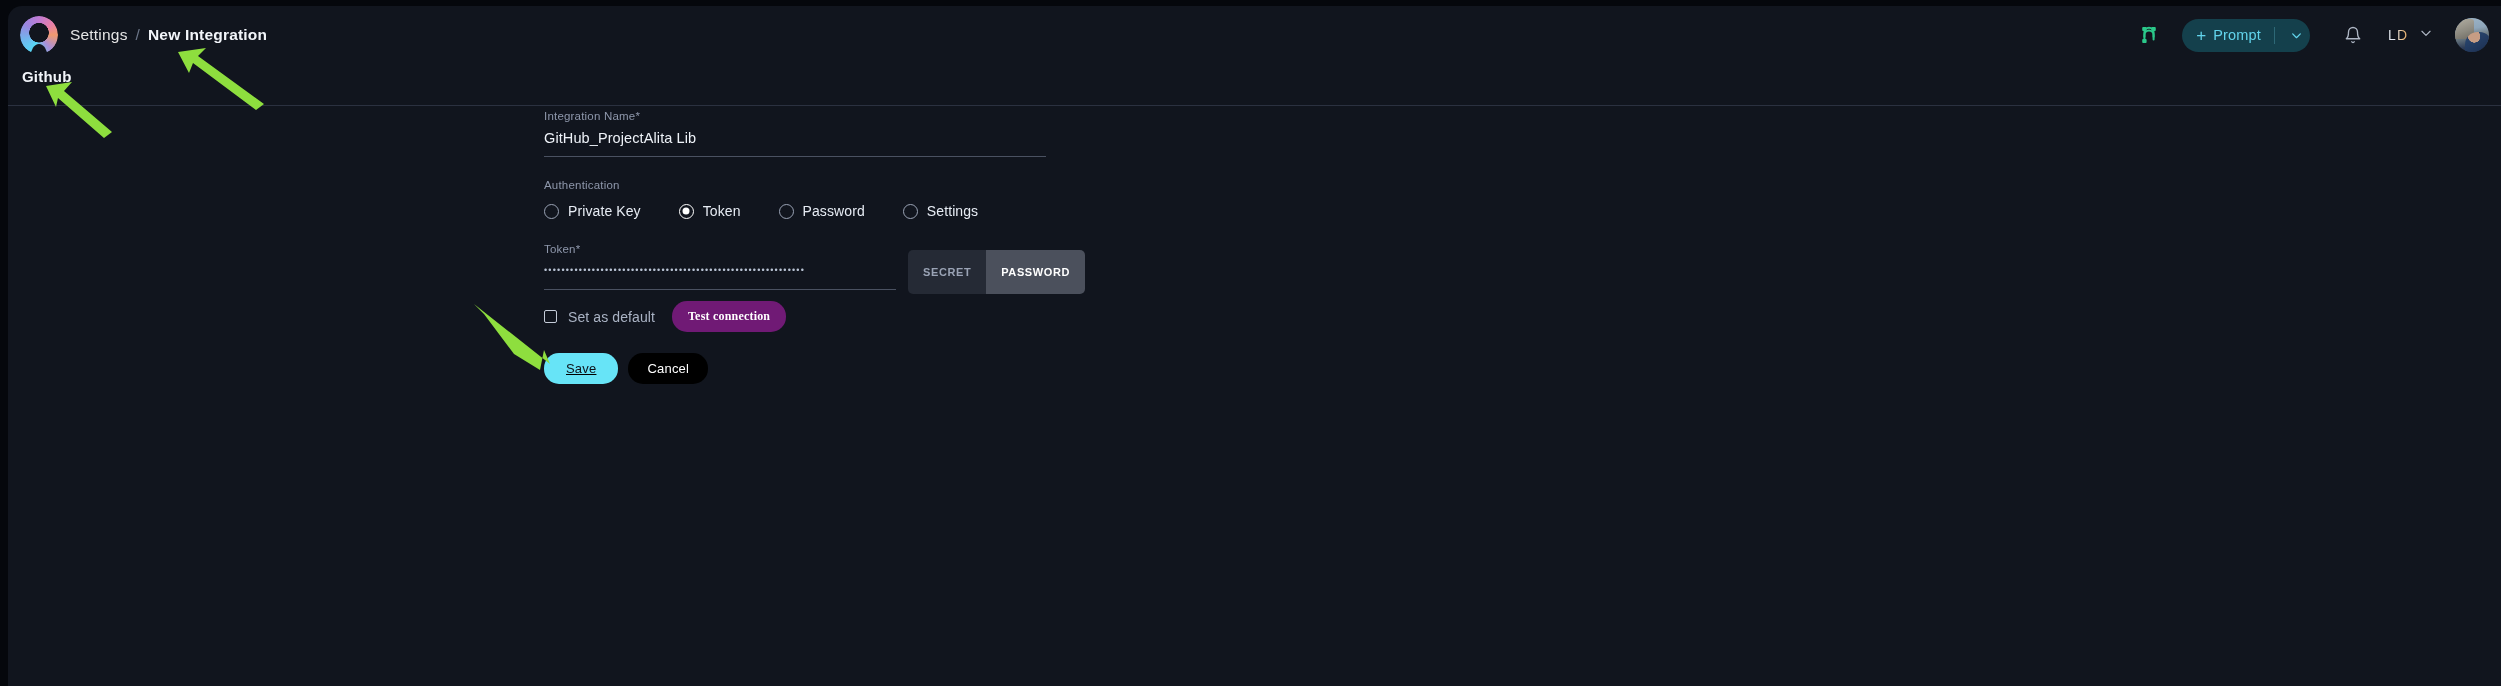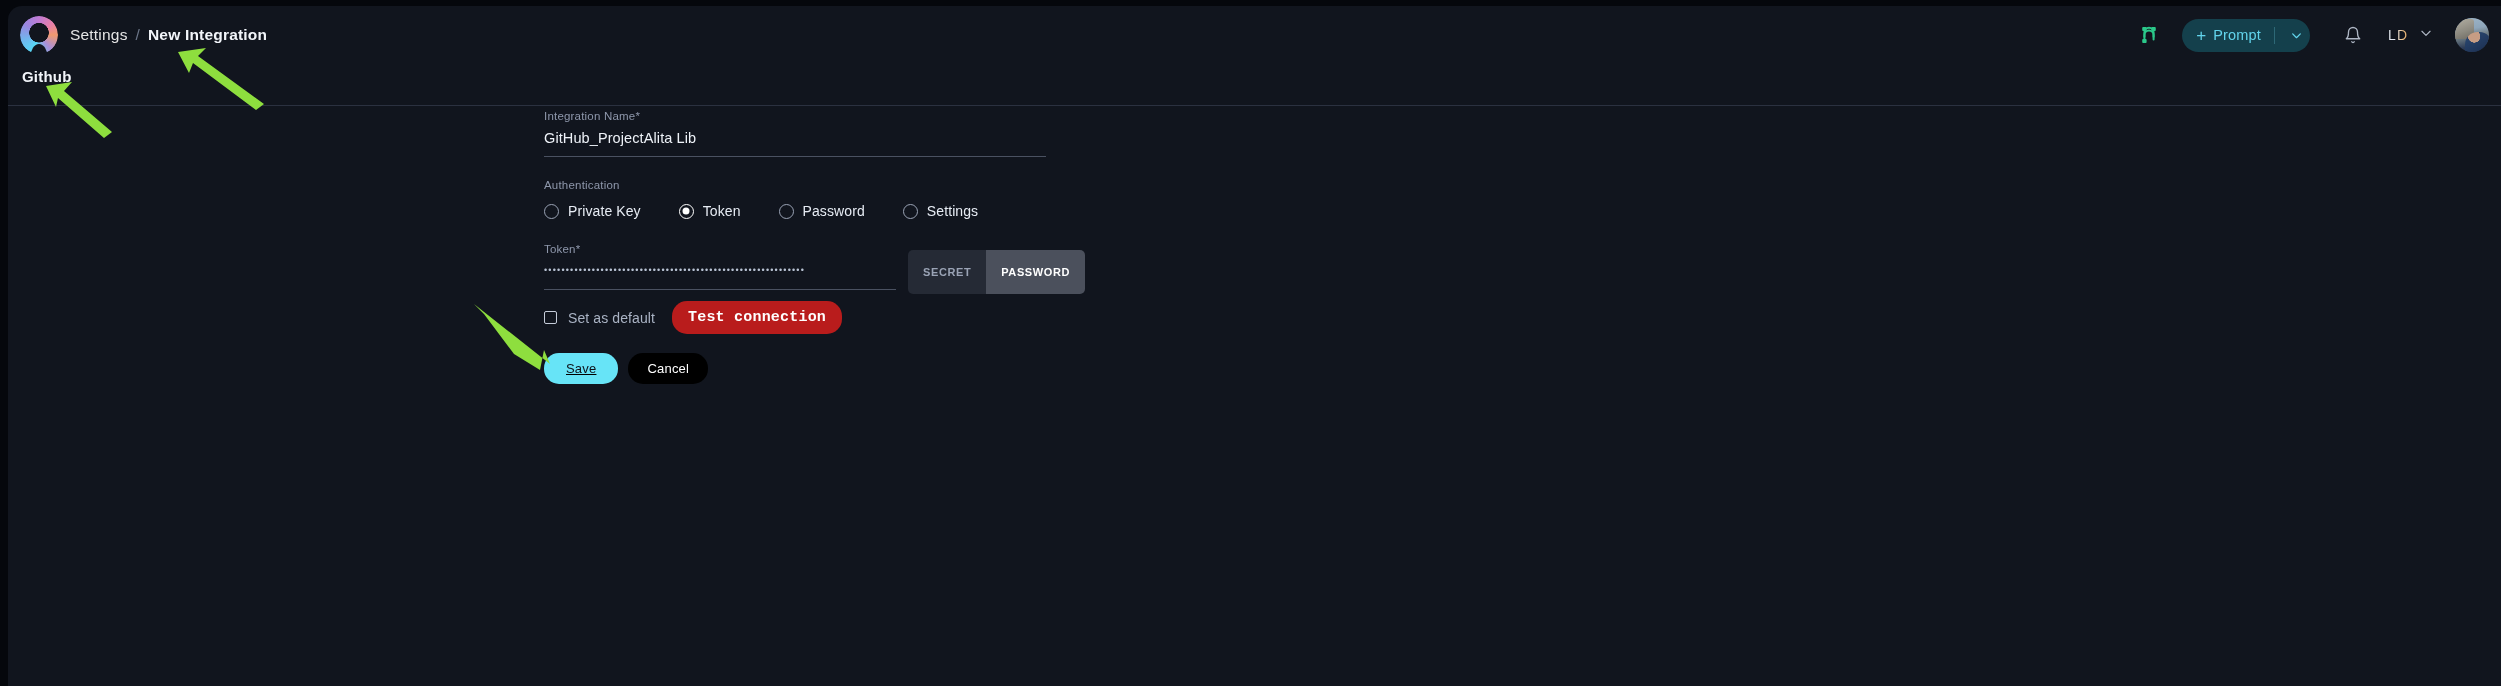--- a/index.html
+++ b/index.html
@@ -182,25 +182,25 @@
     position: absolute; left: 0; top: 191px;
     display: flex; align-items: center;
   }
   .checkbox {
     width: 13px; height: 13px;
     border: 1.6px solid #c5ccd9; border-radius: 2px;
     margin-right: 11px; flex: none;
   }
   .check-label { font-size: 14px; color: #aab3c4; letter-spacing: .1px; margin-right: 17px; }
   .test-btn {
-    background: #b91c1c; color: #ffffff;
-    font-size: 15px; font-weight: bold; letter-spacing: .2px;
+    background: #701a75; color: #ffffff;
+    font-size: 12px; font-weight: bold; letter-spacing: .2px;
     border-radius: 15px; padding: 8px 16px;
     border: none;
-    font-family: Liberation Mono, monospace;
+    font-family: Liberation Serif, serif;
   }
   .action-row {
     position: absolute; left: 0; top: 243px;
     display: flex; align-items: center; gap: 10px; text-decoration: underline;
   }
   .save-btn {
     background: #67e4f7; color: #0e1219;
     font-size: 13px; letter-spacing: .2px;
     border-radius: 15px; padding: 8px 22px;
     border: none;

